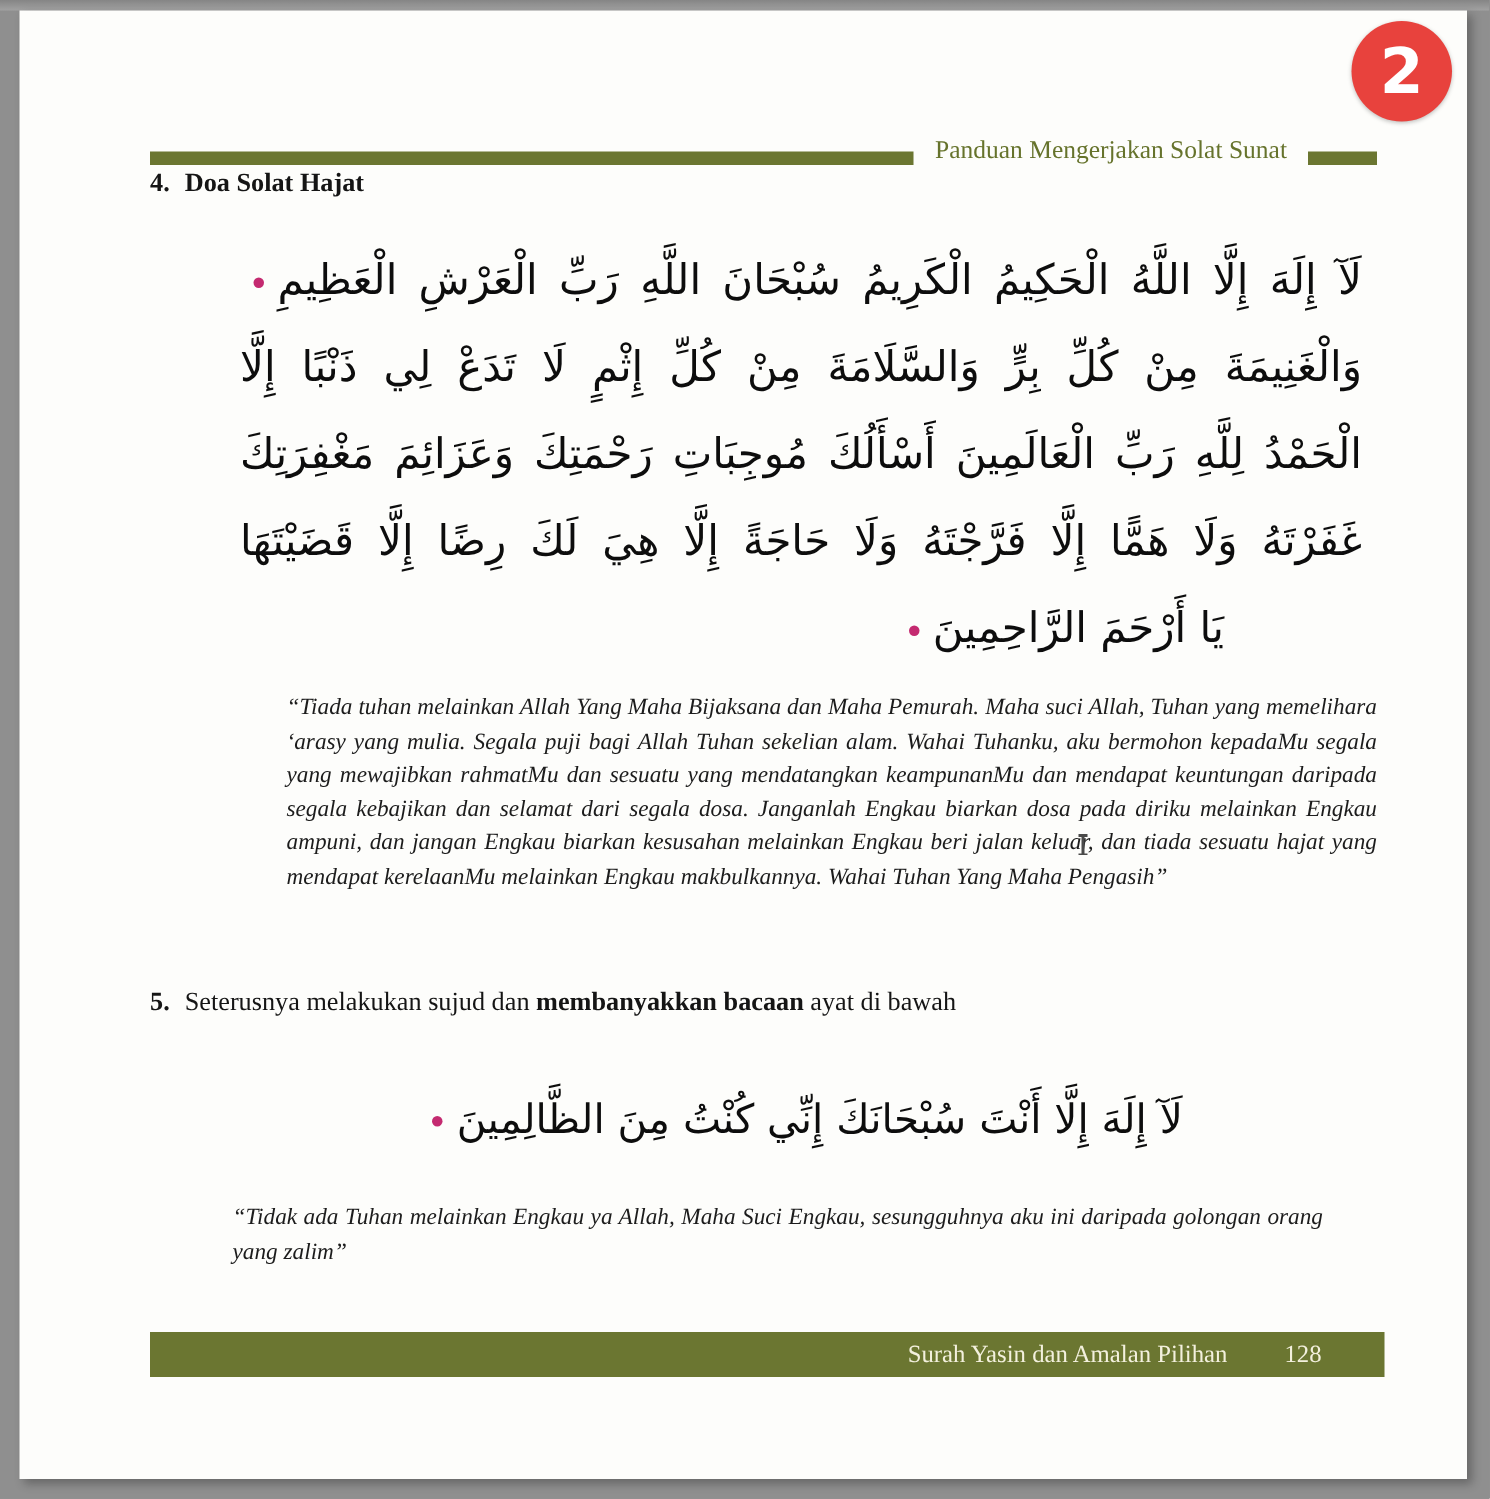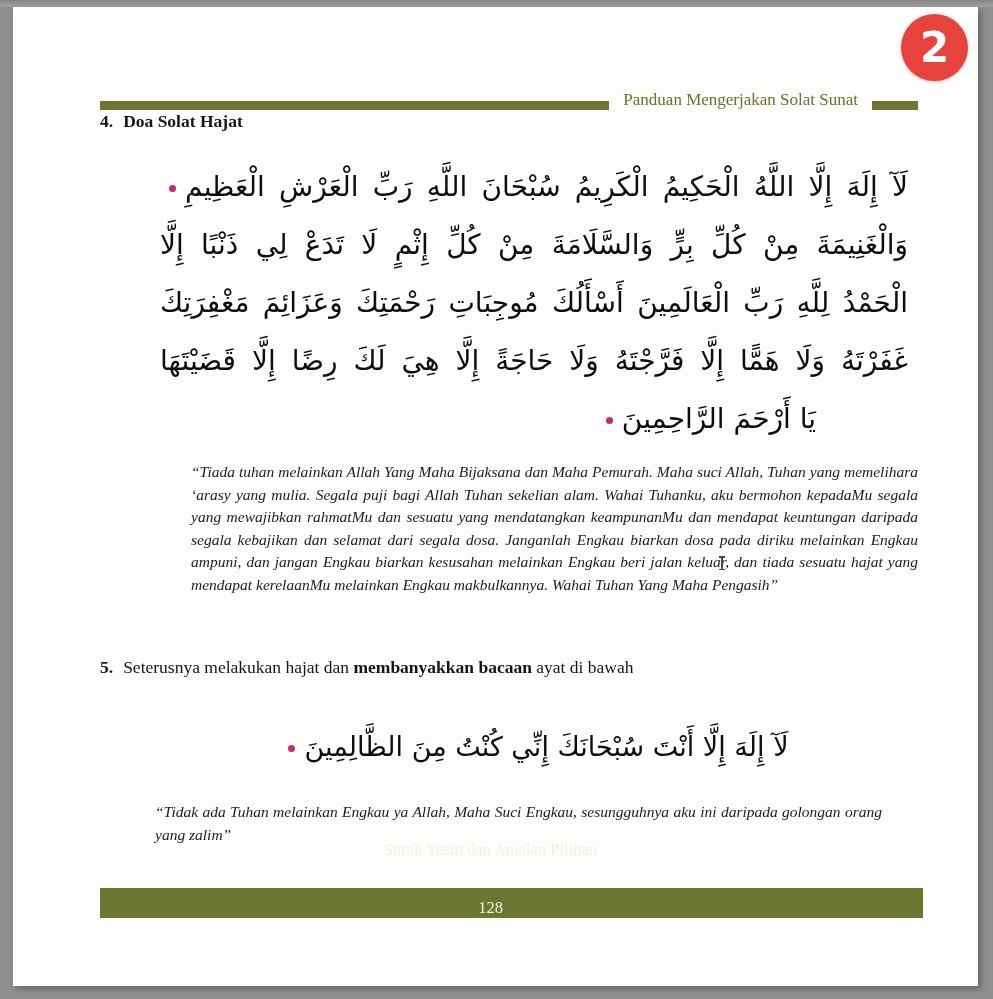--- a/index.html
+++ b/index.html
@@ -123,24 +123,24 @@
     <div class="ar-line"><span>الْحَمْدُ لِلَّهِ رَبِّ الْعَالَمِينَ أَسْأَلُكَ مُوجِبَاتِ رَحْمَتِكَ وَعَزَائِمَ مَغْفِرَتِكَ</span></div>
     <div class="ar-line"><span>غَفَرْتَهُ وَلَا هَمًّا إِلَّا فَرَّجْتَهُ وَلَا حَاجَةً إِلَّا هِيَ لَكَ رِضًا إِلَّا قَضَيْتَهَا</span></div>
     <div class="ar-line ar-last"><span>يَا أَرْحَمَ الرَّاحِمِينَ</span><span class="vmark" style="background: rgb(196, 42, 112);"></span></div>
   </div>
 
   <div class="trans trans1">“Tiada  tuhan melainkan Allah Yang Maha Bijaksana dan Maha Pemurah. Maha suci Allah, Tuhan yang memelihara ‘arasy yang mulia. Segala puji bagi Allah Tuhan sekelian alam. Wahai Tuhanku, aku bermohon kepadaMu segala yang mewajibkan rahmatMu dan sesuatu yang mendatangkan keampunanMu dan mendapat keuntungan daripada segala kebajikan dan selamat dari segala dosa. Janganlah Engkau biarkan dosa pada diriku melainkan Engkau ampuni, dan jangan Engkau biarkan kesusahan melainkan Engkau beri jalan keluar, dan tiada sesuatu hajat yang mendapat kerelaanMu melainkan Engkau makbulkannya. Wahai Tuhan Yang Maha Pengasih”</div>
 
   <div class="text-cursor"></div>
 
   <div class="heading h5">
-    <span class="num">5.</span><span>Seterusnya melakukan hajat  dan </span><span class="bold">membanyakkan bacaan</span><span> ayat di bawah</span>
+    <span class="num">5.</span><span>Seterusnya melakukan sujud  dan </span><span class="bold">membanyakkan bacaan</span><span> ayat di bawah</span>
   </div>
 
   <div class="ar-single"><span>لَآ إِلَهَ إِلَّا أَنْتَ سُبْحَانَكَ إِنِّي كُنْتُ مِنَ الظَّالِمِينَ</span><span class="vmark" style="background: rgb(196, 42, 112);"></span></div>
 
   <div class="trans trans2">“Tidak ada Tuhan melainkan Engkau ya Allah, Maha Suci Engkau, sesungguhnya aku ini daripada golongan orang yang zalim”</div>
 
-  <div class="footer-bar" id="footerBar" style="background: rgb(107, 118, 49); flex-direction: column;">
+  <div class="footer-bar" id="footerBar" style="background: rgb(107, 118, 49);">
     <span class="footer-title">Surah Yasin dan Amalan Pilihan</span>
     <span class="footer-page">128</span>
   </div>
 </div>
 
 </body></html>

